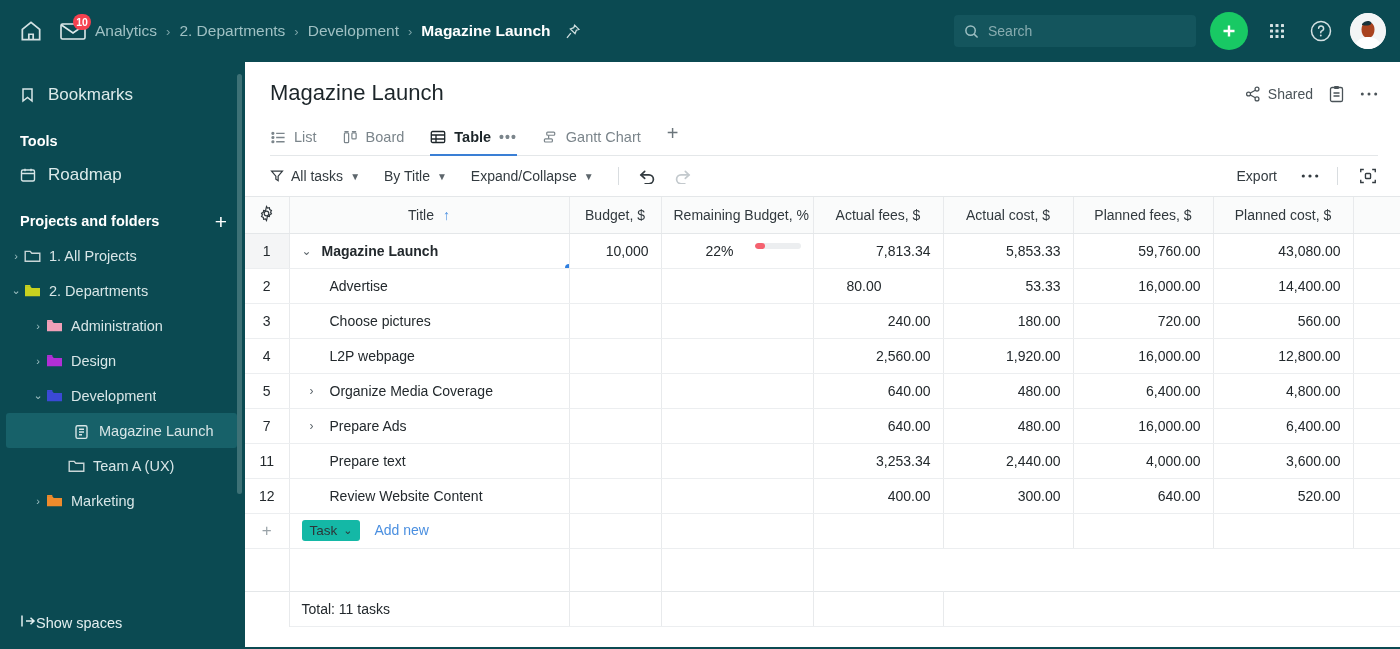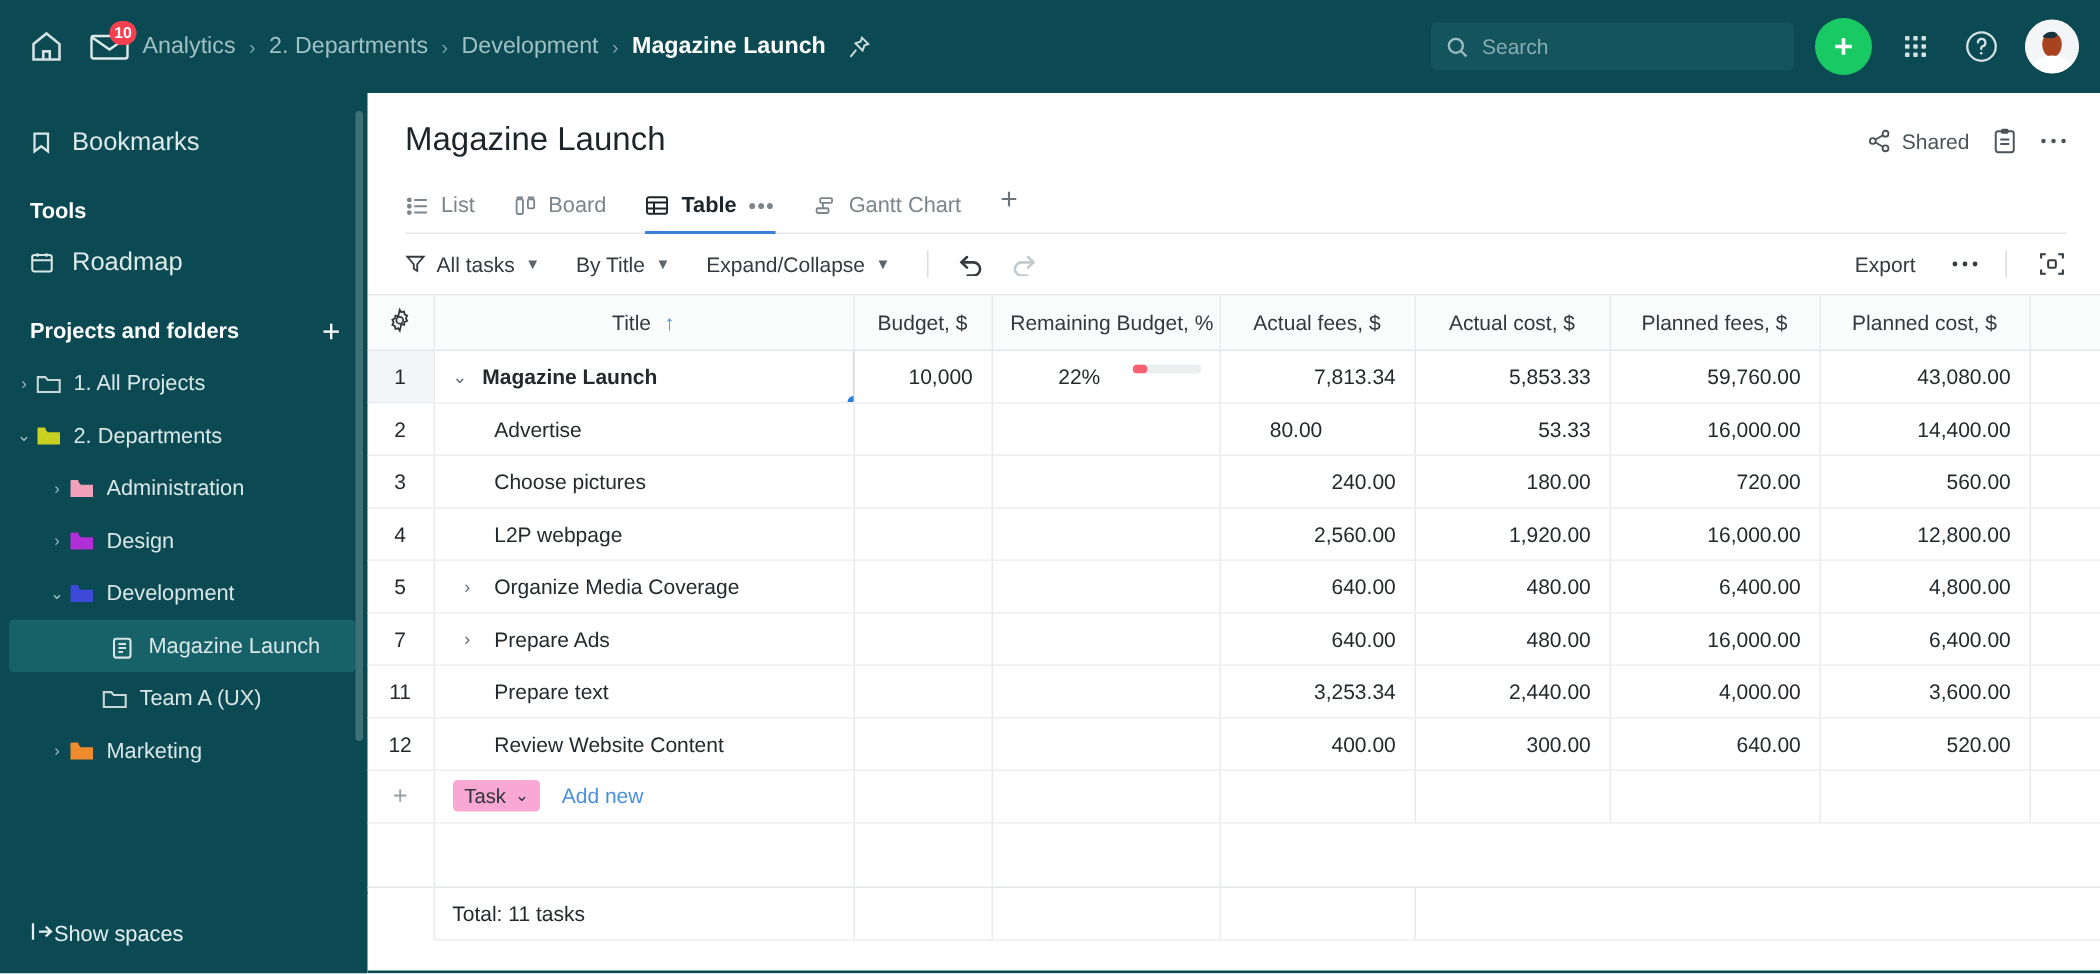--- a/index.html
+++ b/index.html
@@ -131,21 +131,21 @@
   .sel-handle {
     position: absolute; right: -4px; bottom: -4px; width: 8px; height: 8px;
     background: #2f7fe0; border-radius: 50%;
   }
   .rem-inner { display: flex; justify-content: flex-end; gap: 21px; }
   .pbar { width: 46px; height: 6px; border-radius: 3px; background: #eceef0; position: relative; overflow: hidden; }
   .pbar > i { position: absolute; left: 0; top: 0; bottom: 0; border-radius: 3px; background: #f5616f; }
   .addrow td { border-bottom: 1px solid #eceef0; }
   .add-plus { color: #9aa3a8; font-size: 17px; font-weight: 300; }
   .task-pill {
-    display: inline-flex; align-items: center; gap: 6px; background: #f9a8d4;
+    display: inline-flex; align-items: center; gap: 6px; background: #14b8a6;
     color: #2d3538; font-size: 13.5px; border-radius: 3px; padding: 3px 8px; cursor: pointer;
   }
   .addnew { color: #4a8fe0; font-size: 14px; margin-left: 14px; cursor: pointer; }
   tr.blank td { height: 43px; border-bottom: none; }
   .totalrow td { height: 43px; border-top: 1px solid #e4e7e9; border-bottom: none; font-size: 14px; color: #23292d; }
   .bottom-line { position: absolute; left: 0; right: 0; bottom: 0; height: 2px; background: #0b4a52; }
 </style>
 </head>
 <body>
 

